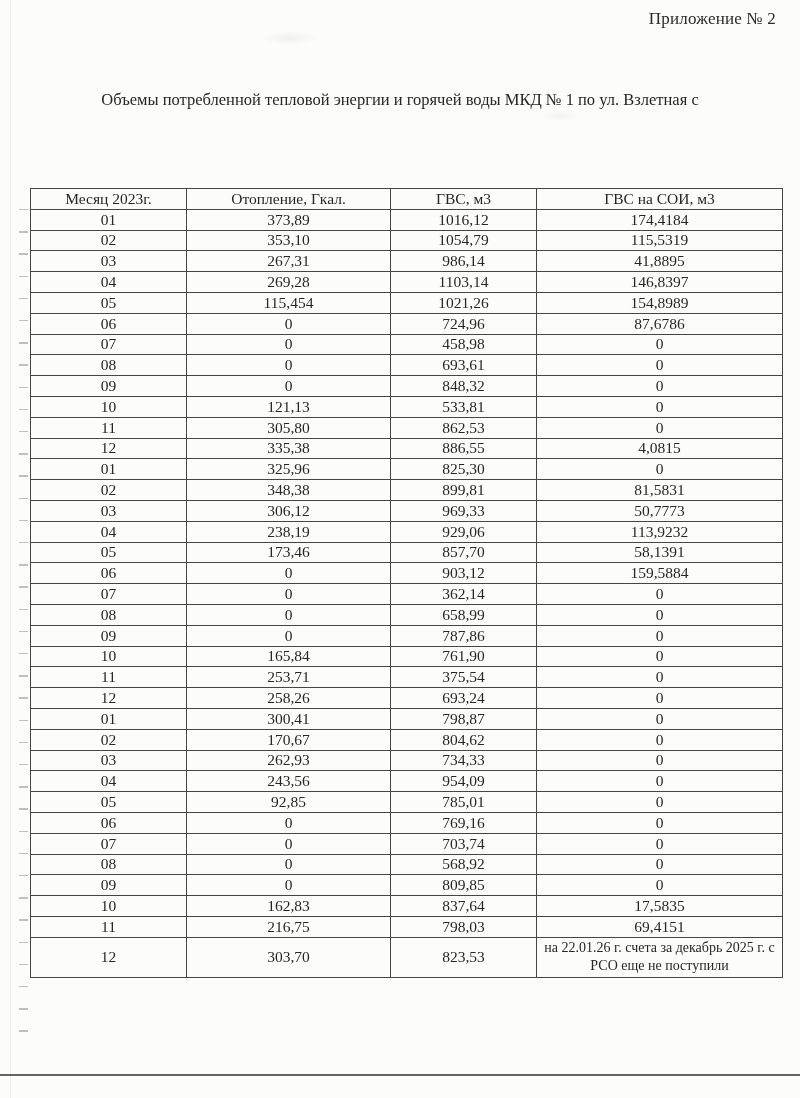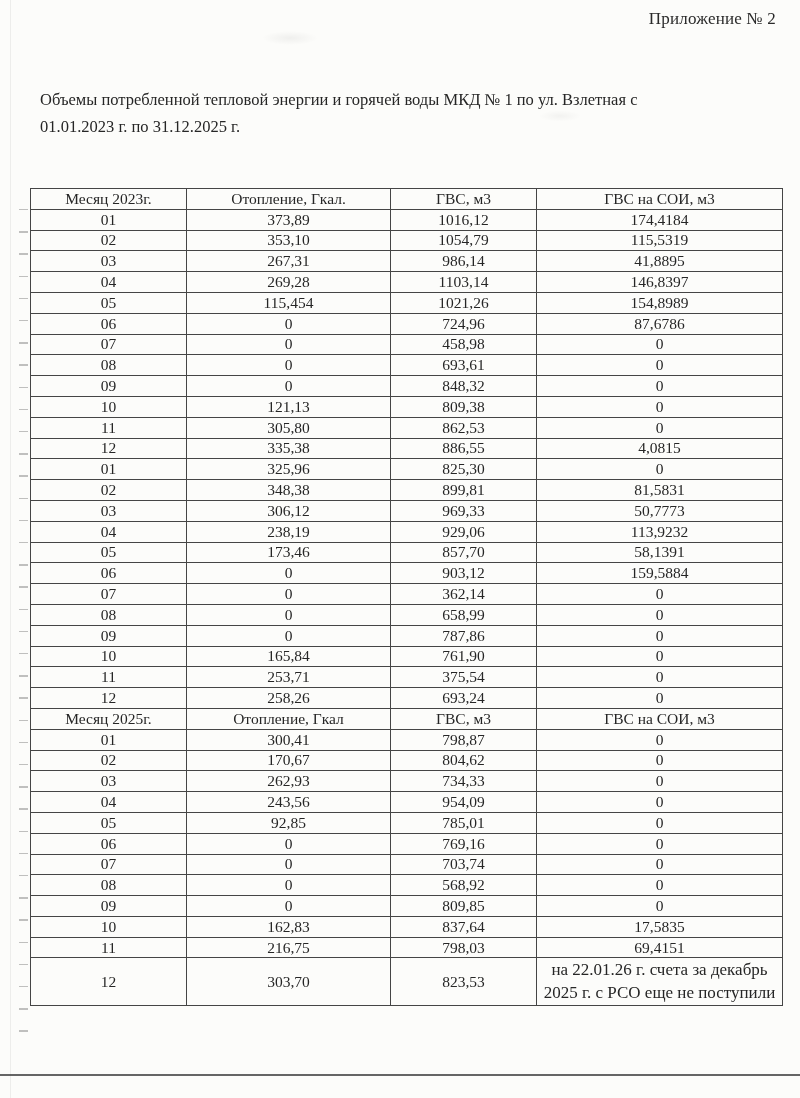--- a/index.html
+++ b/index.html
@@ -37,21 +37,21 @@
   .bottom-artifact-line {
     position: absolute; left: 0; top: 1074px; width: 800px; height: 2px;
     background: #4a4a4a; opacity: 0.85;
   }
   .corner-label {
     position: absolute; top: 9px; right: 24px;
     font-size: 17px; color: #2a2a2a; letter-spacing: 0.2px;
   }
   .doc-title {
     position: absolute; top: 86px; left: 40px; right: 40px;
-    text-align: left;
+    text-align: center;
     font-size: 16.5px; line-height: 27px; color: #262626;
   }
   table.data-table {
     position: absolute; left: 30px; top: 188px;
     width: 752px;
     border-collapse: collapse;
     table-layout: fixed;
   }
   table.data-table td {
     border: 1.5px solid #454545;
@@ -59,38 +59,37 @@
     vertical-align: middle;
     font-size: 15.5px;
     color: #262626;
     height: 20.8px;
     padding: 0 2px;
     overflow: hidden;
     white-space: nowrap;
   }
   table.data-table tr.tall-row td { height: 38px; }
   table.data-table td.note-cell {
-    font-size: 17px;
+    font-size: 14px;
     line-height: 1.32;
     white-space: normal;
     padding: 1px 6px;
   }
 </style>
 </head>
 <body>
 
 <div class="page">
 
   <div class="scan-streak"></div>
 
   <div class="corner-label">Приложение № 2</div>
 
   <div class="doc-title">
     <div>Объемы потребленной тепловой энергии и горячей воды МКД № 1 по ул. Взлетная с</div>
-    <div>01.01.2023 г. по 31.12.2025 г.</div>
   </div>
 
   <table class="data-table">
     <colgroup>
       <col style="width:156px">
       <col style="width:204px">
       <col style="width:146px">
       <col style="width:246px">
     </colgroup>
     <tbody id="table-body">
@@ -150,21 +149,21 @@
         </tr>
         <tr>
           <td>09</td>
           <td>0</td>
           <td>848,32</td>
           <td>0</td>
         </tr>
         <tr>
           <td>10</td>
           <td>121,13</td>
-          <td>809,38</td>
+          <td>533,81</td>
           <td>0</td>
         </tr>
         <tr>
           <td>11</td>
           <td>305,80</td>
           <td>862,53</td>
           <td>0</td>
         </tr>
         <tr>
           <td>12</td>
@@ -236,26 +235,20 @@
           <td>11</td>
           <td>253,71</td>
           <td>375,54</td>
           <td>0</td>
         </tr>
         <tr>
           <td>12</td>
           <td>258,26</td>
           <td>693,24</td>
           <td>0</td>
-        </tr>
-        <tr>
-          <td>Месяц 2025г.</td>
-          <td>Отопление, Гкал</td>
-          <td>ГВС, м3</td>
-          <td>ГВС на СОИ, м3</td>
         </tr>
         <tr>
           <td>01</td>
           <td>300,41</td>
           <td>798,87</td>
           <td>0</td>
         </tr>
         <tr>
           <td>02</td>
           <td>170,67</td>

